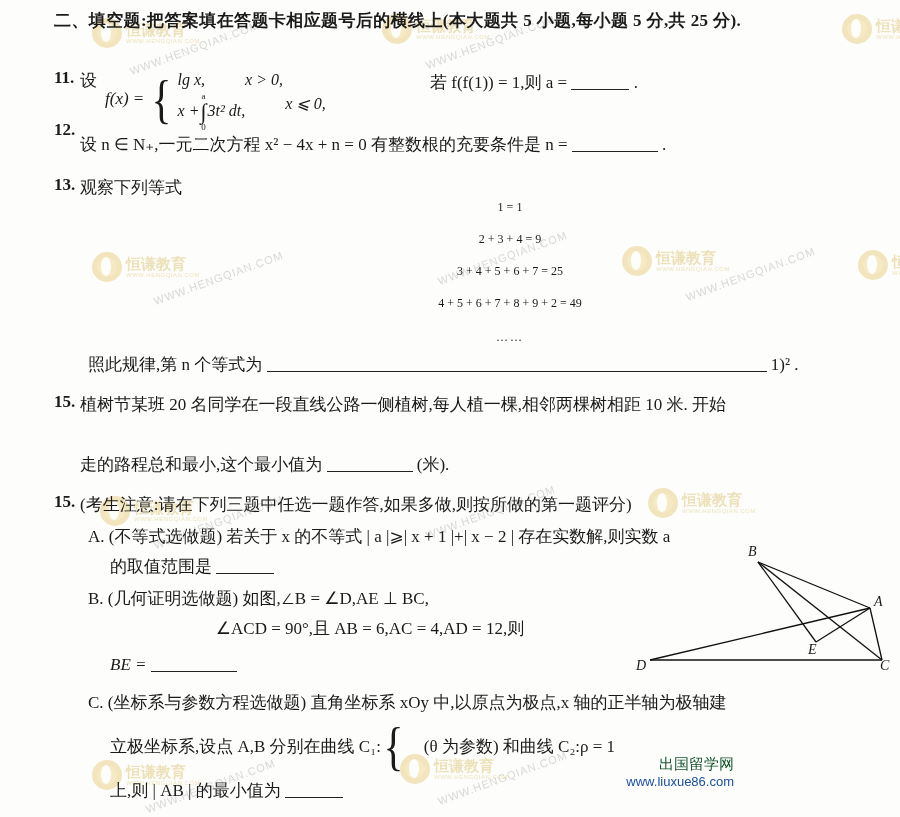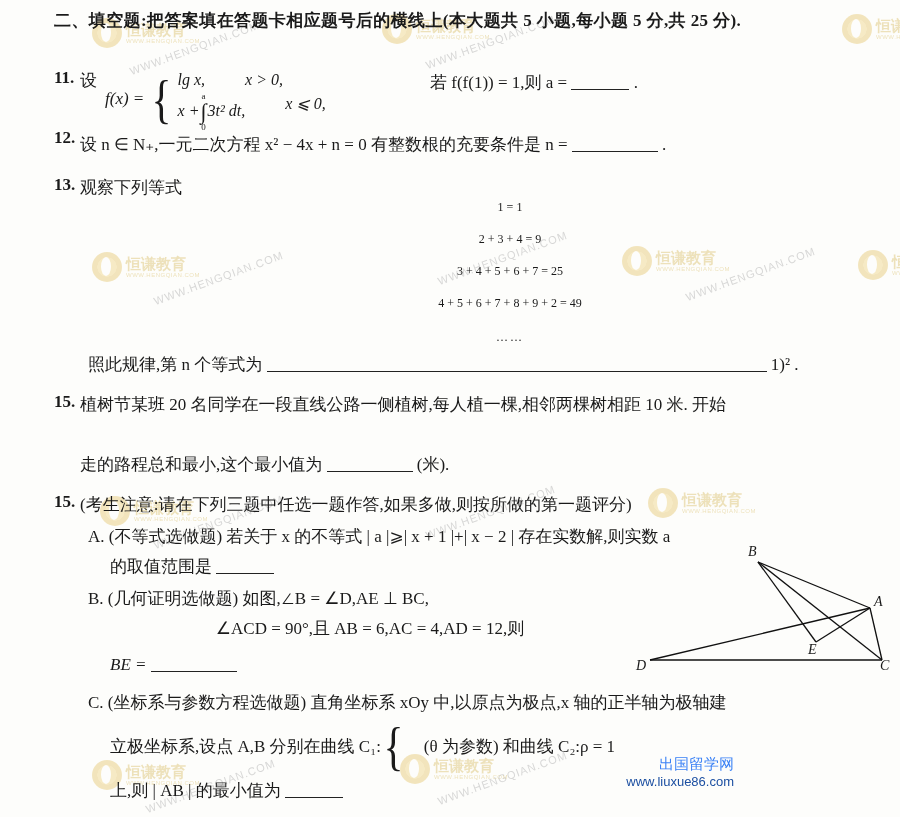--- a/index.html
+++ b/index.html
@@ -157,21 +157,21 @@
     font-family: "Liberation Serif", serif;
   }
 
   .footer-brand {
     position: absolute;
     right: 8px;
     bottom: 28px;
     text-align: right;
     font-family: "Liberation Sans", sans-serif;
   }
-  .footer-brand .fb1 { font-size: 15px; color: #3b82f6; }
+  .footer-brand .fb1 { font-size: 15px; color: #14532d; }
   .footer-brand .fb2 { font-size: 13px; color: #1c4fa1; }
 </style>
 </head>
 <body>
 
 <div class="page">
 
   <div class="wm wm-logo" style="left:62px; top:18px;">
     <div class="wm-mark"></div>
     <div class="wm-text">
@@ -278,21 +278,21 @@
         </span>
       </span>
     </span>
   </div>
   <div class="blk body-txt" style="left:400px; top:70px;">
     <span>若 f(f(1)) = 1,则 a =</span>
     <span class="blank"></span>
     <span>.</span>
   </div>
 
-  <div class="qnum" style="left:24px; top:128px;text-align:right;">12.</div>
+  <div class="qnum" style="left:24px; top:120px;text-align:right;">12.</div>
   <div class="blk body-txt" style="left:50px; top:132px;">
     <span>设 n ∈ N₊,一元二次方程 x² − 4x + n = 0 有整数根的充要条件是 n =</span>
     <span class="blank blank-lg"></span>
     <span>.</span>
   </div>
 
   <div class="qnum" style="left:24px; top:175px;">13.</div>
   <div class="blk body-txt" style="left:50px; top:175px;">观察下列等式</div>
 
   <div class="center-eq" style="left:300px; top:200px; width:360px;">1 = 1</div>

